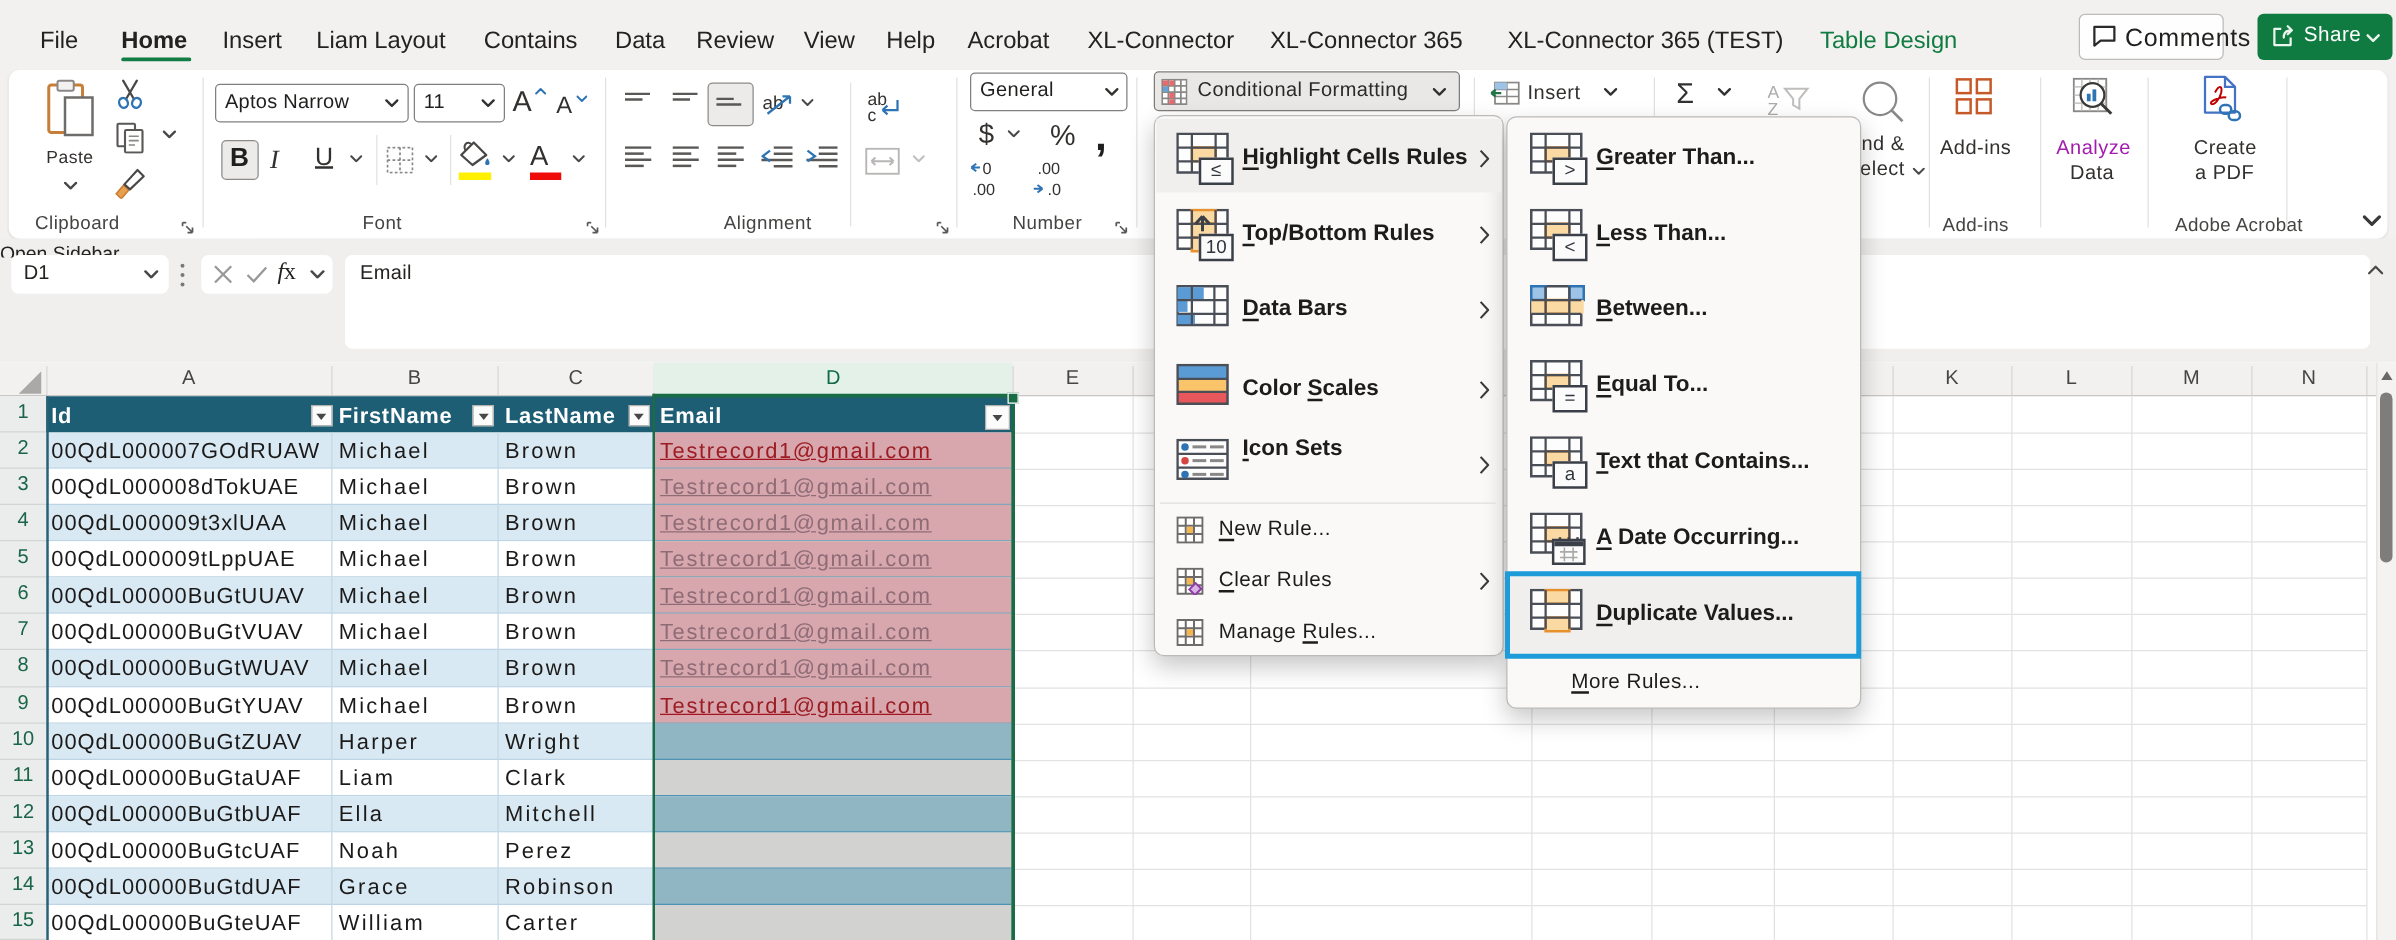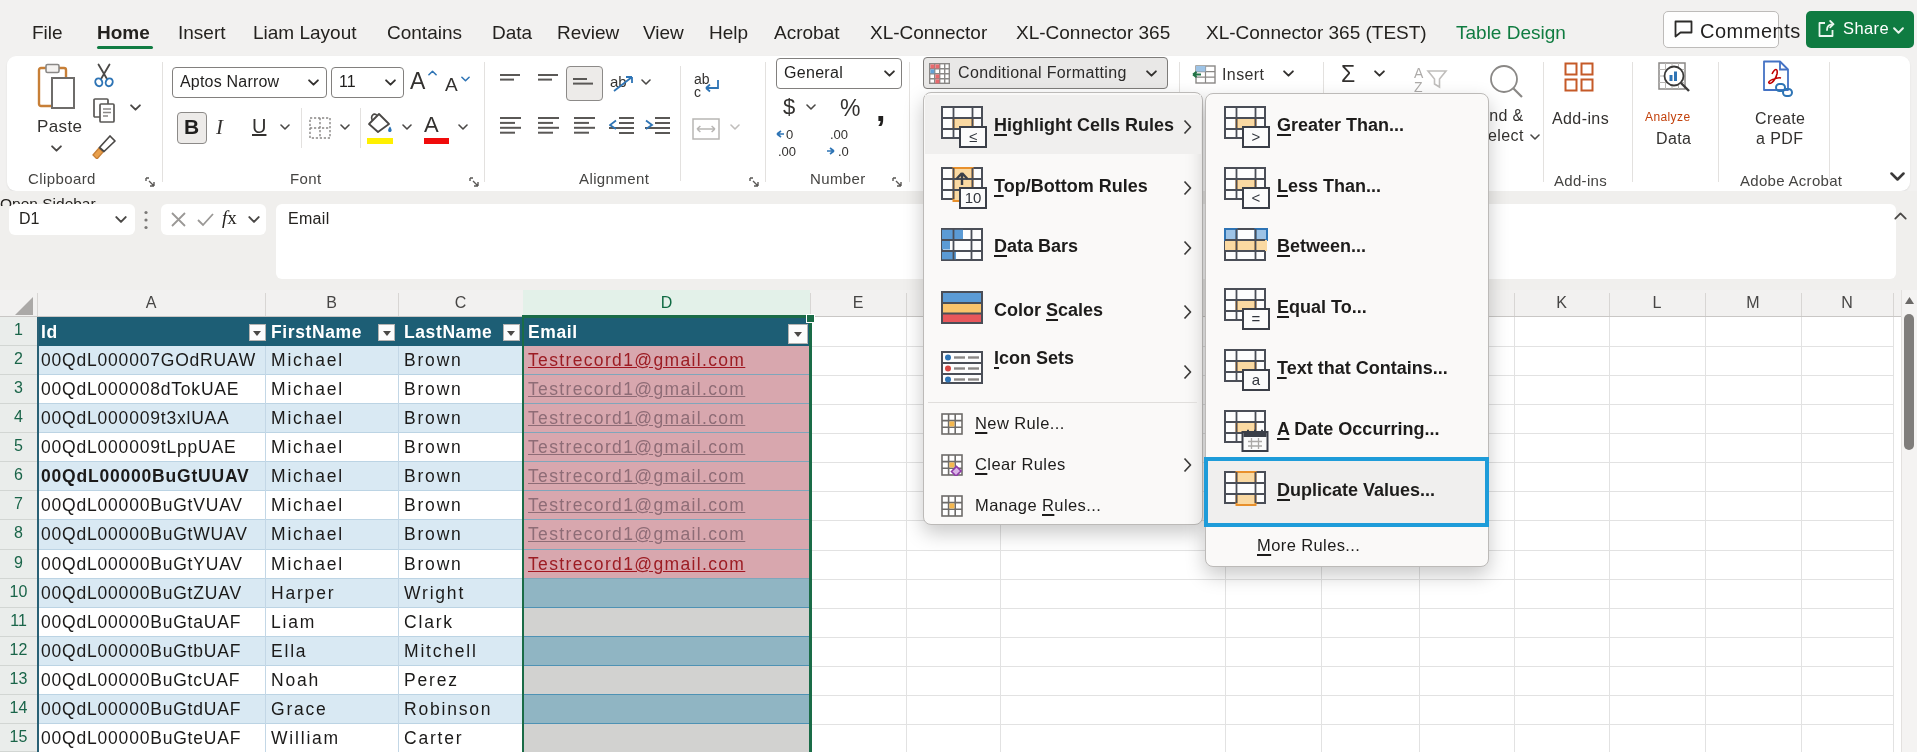--- a/index.html
+++ b/index.html
@@ -48,21 +48,21 @@
 <div class="abs" style="left:1843px;top:19px;white-space:nowrap;font-size:16.5px;letter-spacing:.4px;color:#fff;">Share</div>
 <svg class="abs" style="left:1893px;top:27px" width="11" height="7" viewBox="0 0 10 6">
     <path d="M1 1 L5 5 L9 1" fill="none" stroke="#E8F3EC" stroke-width="1.8" stroke-linecap="round" stroke-linejoin="round"></path>
   </svg>
 <div class="ribbon"></div>
 <svg class="abs" style="left:36px;top:63px" width="44" height="50" viewBox="0 0 44 50">
     <rect x="3" y="5" width="27" height="38" rx="2" fill="none" stroke="#C77F37" stroke-width="2.4"></rect>
     <rect x="10" y="1.5" width="13" height="8" rx="1.5" fill="#F4F2F0" stroke="#8A8886" stroke-width="1.6"></rect>
     <rect x="16" y="15" width="22" height="30" fill="#FFFFFF" stroke="#6E6C6A" stroke-width="2"></rect>
   </svg>
-<div class="abs" style="left:37px;top:117px;white-space:nowrap;font-size:17px;color:#33312F;letter-spacing:.4px;">Paste</div>
+<div class="abs" style="left:37px;top:117px;white-space:nowrap;font-size:14px;color:#33312F;letter-spacing:.4px;">Paste</div>
 <svg class="abs" style="left:51px;top:145px" width="11" height="7" viewBox="0 0 10 6">
     <path d="M1 1 L5 5 L9 1" fill="none" stroke="#4A4846" stroke-width="1.7" stroke-linecap="round" stroke-linejoin="round"></path>
   </svg>
 <svg class="abs" style="left:92px;top:63px" width="24" height="25" viewBox="0 0 24 25">
     <path d="M6.5 1.5 L15 16 M17.5 1.5 L9 16" stroke="#4A4846" stroke-width="1.8" fill="none" stroke-linecap="round"></path>
     <ellipse cx="6.8" cy="19.3" rx="3.4" ry="4" transform="rotate(-25 6.8 19.3)" fill="none" stroke="#2E74B5" stroke-width="1.9"></ellipse>
     <ellipse cx="17.2" cy="19.3" rx="3.4" ry="4" transform="rotate(25 17.2 19.3)" fill="none" stroke="#2E74B5" stroke-width="1.9"></ellipse>
   </svg>
 <svg class="abs" style="left:92px;top:97px" width="26" height="26" viewBox="0 0 26 26">
     <rect x="2" y="2" width="14" height="18" rx="1" fill="#fff" stroke="#5A5856" stroke-width="1.7"></rect>
@@ -297,21 +297,21 @@
 <div class="abs" style="left:1554px;top:172px;white-space:nowrap;font-size:15px;color:#454442;letter-spacing:.3px;">Add-ins</div>
 <div class="gsep" style="left:1632px;"></div>
 <svg class="abs" style="left:1658px;top:62px" width="33" height="33" viewBox="0 0 33 33">
     <rect x="1" y="1" width="26" height="26" fill="#fff" stroke="#8A8886" stroke-width="1.5"></rect>
     <path d="M7.5 1 V27 M14 1 V27 M20.5 1 V27 M1 7.5 H27 M1 14 H27 M1 20.5 H27" stroke="#B8B6B4" stroke-width="1"></path>
     <circle cx="16" cy="14" r="9.5" fill="#fff" stroke="#3B3A39" stroke-width="1.8"></circle>
     <rect x="11.5" y="13" width="3" height="6" fill="#2E74B5"></rect>
     <rect x="16" y="9.5" width="3" height="9.5" fill="#2E74B5"></rect>
     <path d="M23 21 L31 29" stroke="#3B3A39" stroke-width="2.4"></path>
   </svg>
-<div class="abs" style="left:1645px;top:110px;white-space:nowrap;font-size:12px;color:#c2410c;letter-spacing:.4px;">Analyze</div>
+<div class="abs" style="left:1645px;top:110px;white-space:nowrap;font-size:16px;color:#a21caf;letter-spacing:.4px;">Analyze</div>
 <div class="abs" style="left:1656px;top:130px;white-space:nowrap;font-size:16px;color:#33312F;letter-spacing:.4px;">Data</div>
 <div class="gsep" style="left:1718px;"></div>
 <svg class="abs" style="left:1760px;top:60px" width="34" height="40" viewBox="0 0 34 40">
     <path d="M4 1.5 H20 L28 9.5 V30 H4 Z" fill="#fff" stroke="#4472C4" stroke-width="1.8" stroke-linejoin="round"></path>
     <path d="M20 1.5 V9.5 H28" fill="none" stroke="#4472C4" stroke-width="1.8"></path>
     <path d="M12 14 c3-6 6-6 5 0 c-1 5-6 11-8 9 c-2-2 8-6 12-5" fill="none" stroke="#C00000" stroke-width="1.6"></path>
     <rect x="16" y="24" width="9" height="7" rx="3.5" fill="none" stroke="#2E74B5" stroke-width="2"></rect>
     <rect x="23" y="29" width="9" height="7" rx="3.5" fill="none" stroke="#2E74B5" stroke-width="2"></rect>
   </svg>
 <div class="abs" style="left:1755px;top:110px;white-space:nowrap;font-size:16px;color:#33312F;letter-spacing:.4px;">Create</div>
@@ -478,21 +478,21 @@
 <div class="cell" style="left:404px;top:408px;letter-spacing:1.8px;">Brown</div>
 <div class="cell" style="left:528px;top:408px;letter-spacing:1.35px;color:#8E6C76;text-decoration:underline;text-decoration-color:#8E6C76;">Testrecord1@gmail.com</div>
 <div class="abs" style="left:37px;top:433px;width:486px;height:29px;background:#FFFFFF;border-bottom:1px solid #BCD4E4;"></div>
 <div class="abs" style="left:524px;top:433px;width:285px;height:29px;background:#D8A7AE;border-bottom:1.6px solid #7FA6BB;"></div>
 <div class="cell" style="left:41px;top:437px;">00QdL000009tLppUAE</div>
 <div class="cell" style="left:271px;top:437px;letter-spacing:1.8px;">Michael</div>
 <div class="cell" style="left:404px;top:437px;letter-spacing:1.8px;">Brown</div>
 <div class="cell" style="left:528px;top:437px;letter-spacing:1.35px;color:#8E6C76;text-decoration:underline;text-decoration-color:#8E6C76;">Testrecord1@gmail.com</div>
 <div class="abs" style="left:37px;top:462px;width:486px;height:29px;background:#D9E9F3;border-bottom:1px solid #BCD4E4;"></div>
 <div class="abs" style="left:524px;top:462px;width:285px;height:29px;background:#D8A7AE;border-bottom:1.6px solid #7FA6BB;"></div>
-<div class="cell" style="left:41px;top:466px;font-weight:bold;">00QdL00000BuGtUUAV</div>
+<div class="cell" style="left:41px;top:466px;">00QdL00000BuGtUUAV</div>
 <div class="cell" style="left:271px;top:466px;letter-spacing:1.8px;">Michael</div>
 <div class="cell" style="left:404px;top:466px;letter-spacing:1.8px;">Brown</div>
 <div class="cell" style="left:528px;top:466px;letter-spacing:1.35px;color:#8E6C76;text-decoration:underline;text-decoration-color:#8E6C76;">Testrecord1@gmail.com</div>
 <div class="abs" style="left:37px;top:491px;width:486px;height:29px;background:#FFFFFF;border-bottom:1px solid #BCD4E4;"></div>
 <div class="abs" style="left:524px;top:491px;width:285px;height:29px;background:#D8A7AE;border-bottom:1.6px solid #7FA6BB;"></div>
 <div class="cell" style="left:41px;top:495px;">00QdL00000BuGtVUAV</div>
 <div class="cell" style="left:271px;top:495px;letter-spacing:1.8px;">Michael</div>
 <div class="cell" style="left:404px;top:495px;letter-spacing:1.8px;">Brown</div>
 <div class="cell" style="left:528px;top:495px;letter-spacing:1.35px;color:#8E6C76;text-decoration:underline;text-decoration-color:#8E6C76;">Testrecord1@gmail.com</div>
 <div class="abs" style="left:37px;top:520px;width:486px;height:30px;background:#D9E9F3;border-bottom:1px solid #BCD4E4;"></div>

